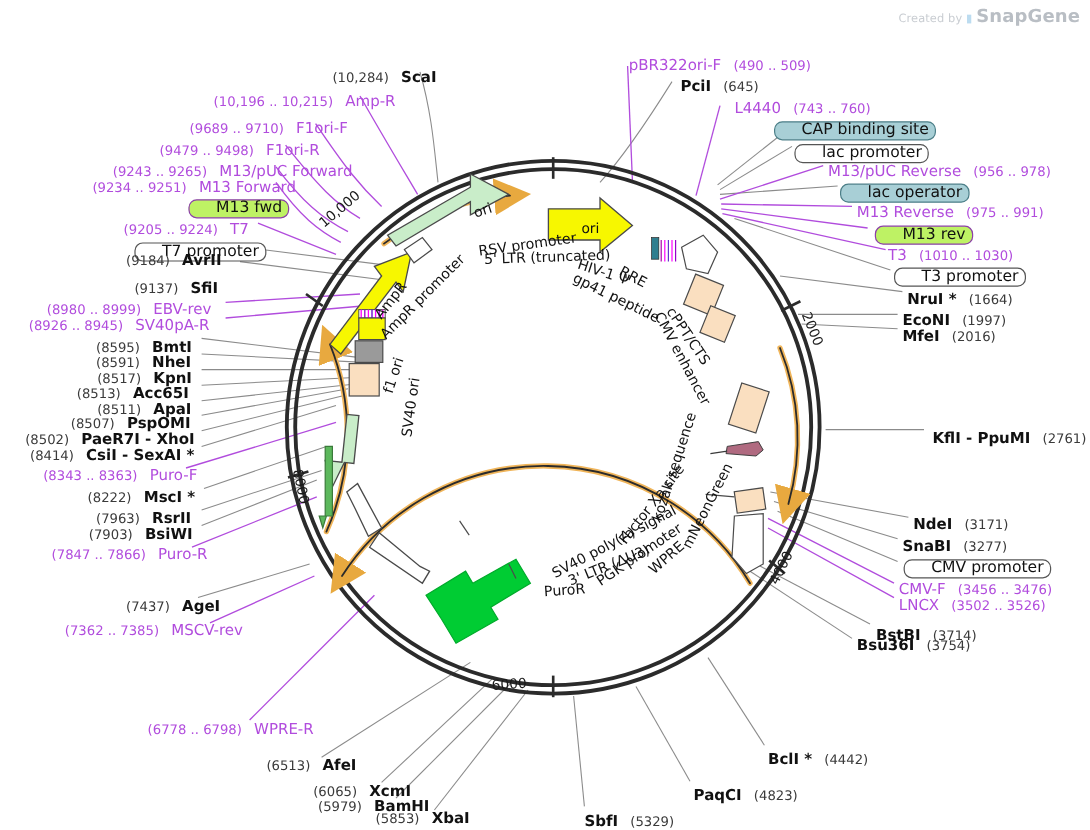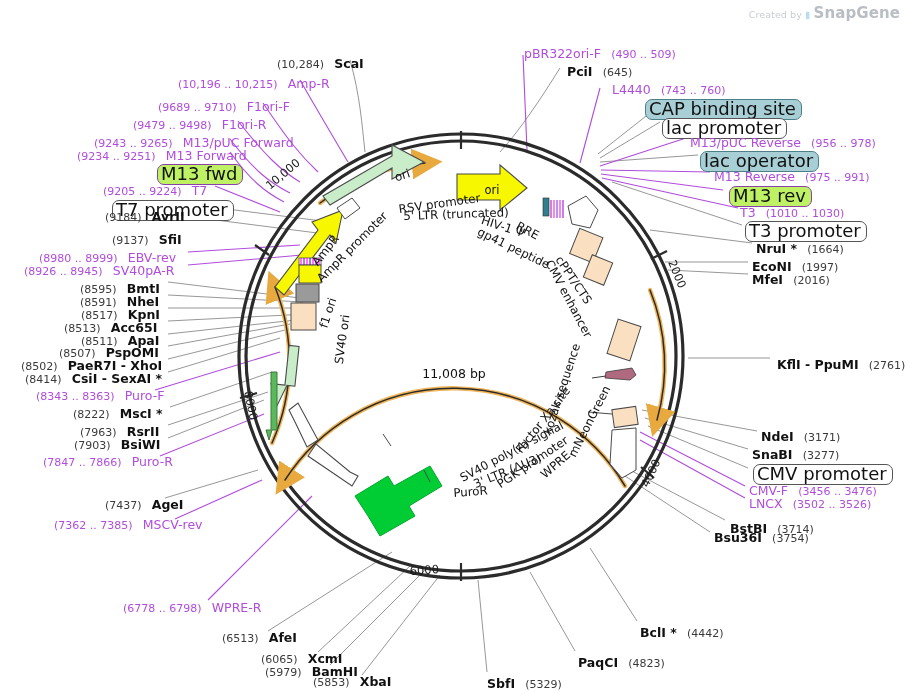--- a/index.html
+++ b/index.html
@@ -6,22 +6,22 @@
   body{width:908px;height:692px;position:relative;overflow:hidden;
        font-family:"DejaVu Sans","Liberation Sans",sans-serif;}
   #stage{position:absolute;left:0;top:0;width:908px;height:692px;}
   svg#map{position:absolute;left:0;top:0;width:908px;height:692px;}
 
   .lbl{position:absolute;white-space:nowrap;line-height:1;}
   .enz       {font-size:12.5px;font-weight:bold;color:#111111;}
   .enzpos    {font-size:11px;font-weight:normal;color:#3a3a3a;}
   .pr        {font-size:12.5px;color:#b14cdd;font-weight:normal;}
   .prpos     {font-size:11px;color:#b14cdd;}
-  .boxed     {font-size:18px;color:#111;border:1px solid #555;border-radius:7px;
-              padding:0px 5px 1px 3px;background:#ffffff;display:inline-block;}
+  .boxed     {font-size:13px;color:#111;border:1px solid #555;border-radius:7px;
+              padding:0px 5px 1px 22px;background:#ffffff;display:inline-block;}
   .boxed.teal{background:#a8cfd6;border-color:#4c7f88;}
   .boxed.viol{background:#bef264;border-color:#8b3fa8;}
   .watermark {position:absolute;right:8px;top:4px;font-size:9.5px;color:#c9cdd2;
               letter-spacing:.1px;}
   .watermark b{color:#b9bec4;font-weight:600;font-size:15px;}
 
   .center-title{position:absolute;left:0;right:0;text-align:center;
                 font-size:12.5px;font-weight:bold;color:#111;}
   .center-sub  {position:absolute;left:0;right:0;text-align:center;
                 font-size:12.5px;color:#111;}
@@ -220,21 +220,20 @@
         <text x="592.9" y="423.2" text-anchor="middle" transform="rotate(-63.0 592.9 423.2)">mNeonGreen</text>
         <text x="546.1" y="422.5" text-anchor="middle" transform="rotate(-52.0 546.1 422.5)">Factor Xa site</text>
         <text x="558.1" y="467.7" text-anchor="middle" transform="rotate(-41.0 558.1 467.7)">WPRE</text>
         <text x="534.8" y="465.4" text-anchor="middle" transform="rotate(-34.0 534.8 465.4)">PGK promoter</text>
         <text x="513.6" y="454.9" text-anchor="middle" transform="rotate(-28.0 513.6 454.9)">SV40 poly(A) signal</text>
         <text x="508.9" y="474.7" text-anchor="middle" transform="rotate(-22.0 508.9 474.7)">3' LTR (ΔU3)</text>
         <text x="470.8" y="495.7" text-anchor="middle" transform="rotate(-4.0 470.8 495.7)">PuroR</text>
       </g>
   </svg>
 
-  <div class="center-sub" style="top:366px;">11,008 bp</div>
 
   <div class="watermark">
     <span>Created by</span>
     <span style="color:#bcdcf0;">▮</span>
     <b>SnapGene</b>
   </div>
 
   <div id="labels-left">
       <div class="lbl" style="left: 277px; top: 55px;"><span class="enzpos">(10,284)</span>&nbsp;&nbsp;<span class="enz">ScaI</span></div>
       <div class="lbl" style="left: 178px; top: 75px;"><span class="prpos">(10,196 .. 10,215)</span>&nbsp;&nbsp;<span class="pr">Amp-R</span></div>

